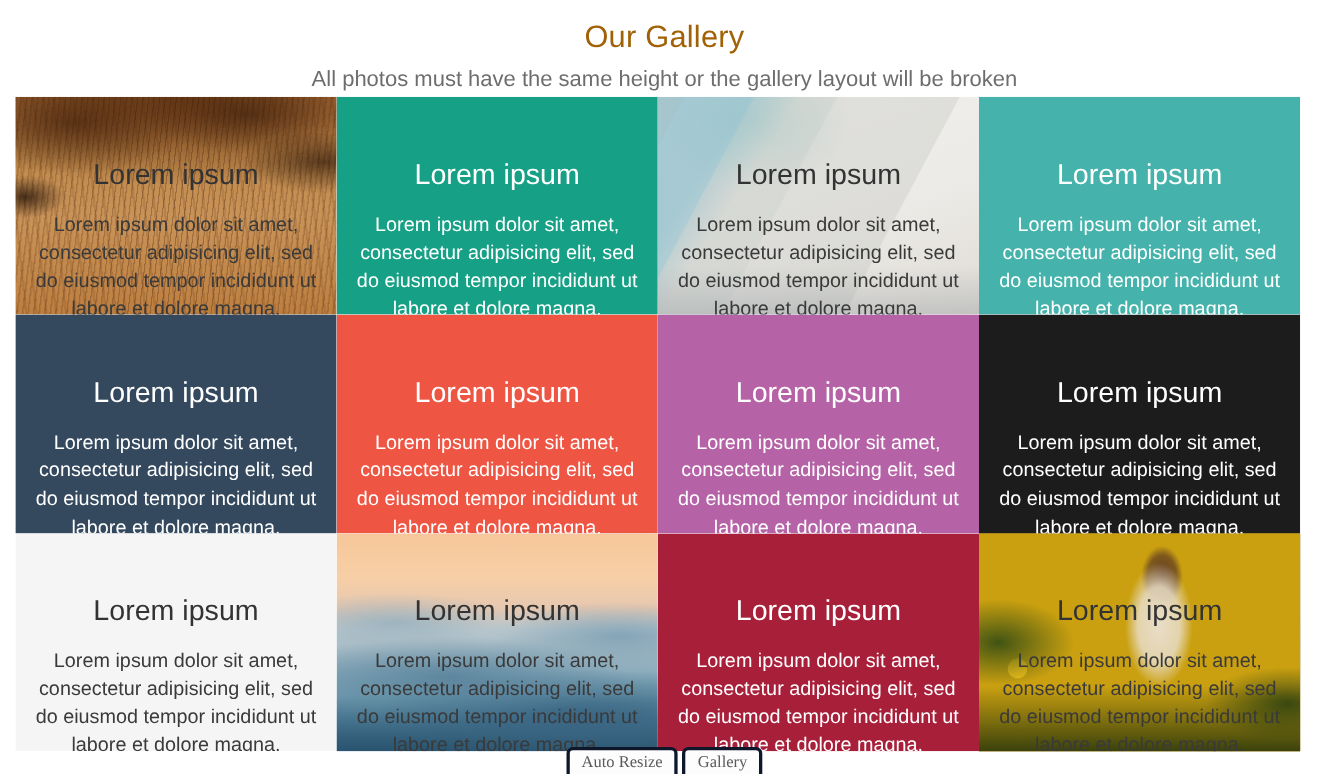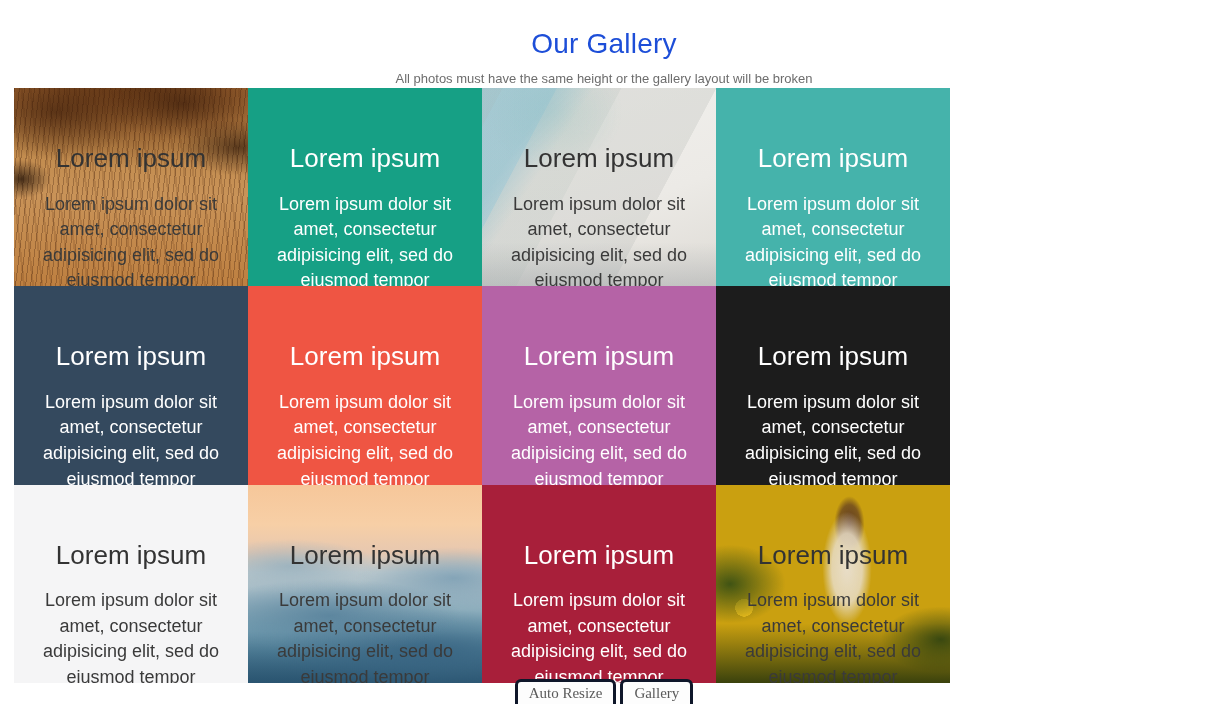--- a/index.html
+++ b/index.html
@@ -10,37 +10,37 @@
     font-family: "Liberation Sans", sans-serif;
     overflow: hidden;
   }
 
   .page { position: relative; width: 1208px; height: 704px; }
 
   .page-title {
     text-align: center;
     font-size: 28px;
     font-weight: 400;
-    color: #1d4ed8;
-    padding-top: 28px;
+    color: #a16207;
+    padding-top: 18px;
     letter-spacing: 0.2px;
   }
   .page-subtitle {
     text-align: center;
-    font-size: 13px;
+    font-size: 20px;
     font-weight: 400;
     color: #6d6d6d;
     padding-top: 11px;
   }
 
   .gallery {
     position: absolute;
     left: 14px;
     top: 88px;
-    width: 936px;
+    width: 1168px;
     height: 595px;
     display: grid;
     grid-template-columns: repeat(4, 1fr);
     grid-template-rows: repeat(3, 1fr);
   }
 
   .tile {
     position: relative;
     overflow: hidden;
     display: flex;

